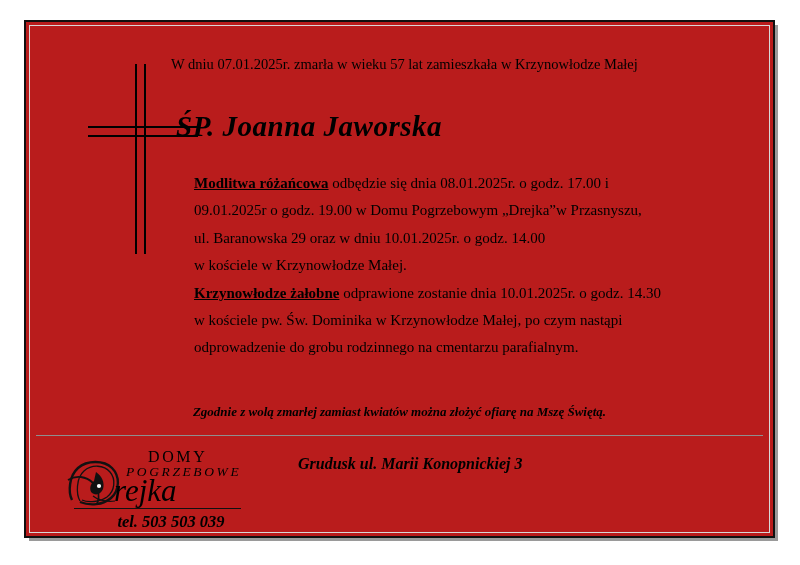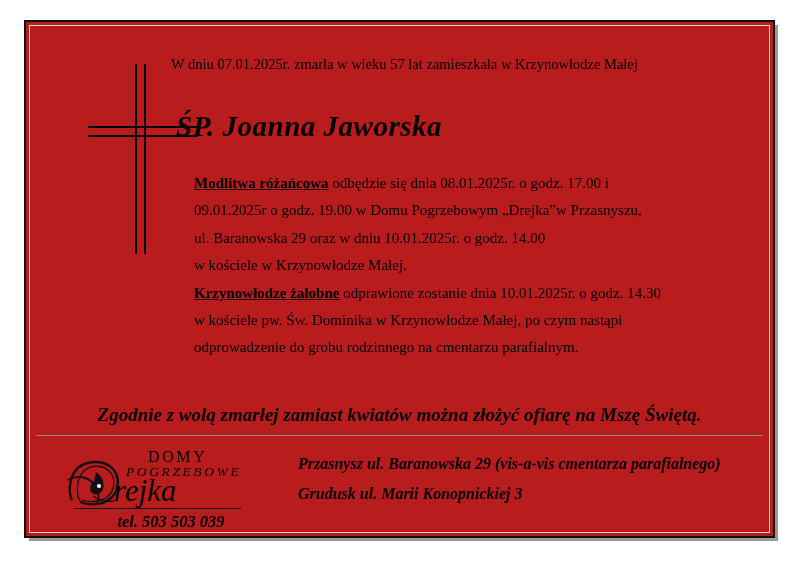--- a/index.html
+++ b/index.html
@@ -111,21 +111,21 @@
     font-weight: bold;
     font-style: italic;
     white-space: nowrap;
   }
   #flowers-line {
     position: absolute;
     left: 0;
     right: 0;
     top: 382px;
     text-align: center;
-    font-size: 19px;
+    font-size: 13px;
     font-weight: bold;
     font-style: italic;
     white-space: nowrap;
   }
 
   
   #divider {
     position: absolute;
     left: 10px;
     right: 10px;
@@ -252,16 +252,15 @@
       <path d="M27 40 C32 44 40 46 49 45" fill="none" stroke="#111" stroke-width="1.2"></path>
     </svg>
     <div id="logo-domy">DOMY</div>
     <div id="logo-pogrzebowe">POGRZEBOWE</div>
     <div id="logo-drejka">rejka</div>
     <div id="logo-rule"></div>
     <div id="logo-phone">tel. 503 503 039</div>
   </div>
 
   <div id="branches">
-    <div class="branch-line">Przasnysz ul. Baranowska 29 (vis-a-vis cmentarza parafialnego)</div>
     <div class="branch-line">Grudusk ul. Marii Konopnickiej 3</div>
   </div>
 </div>
 
 </body></html>

